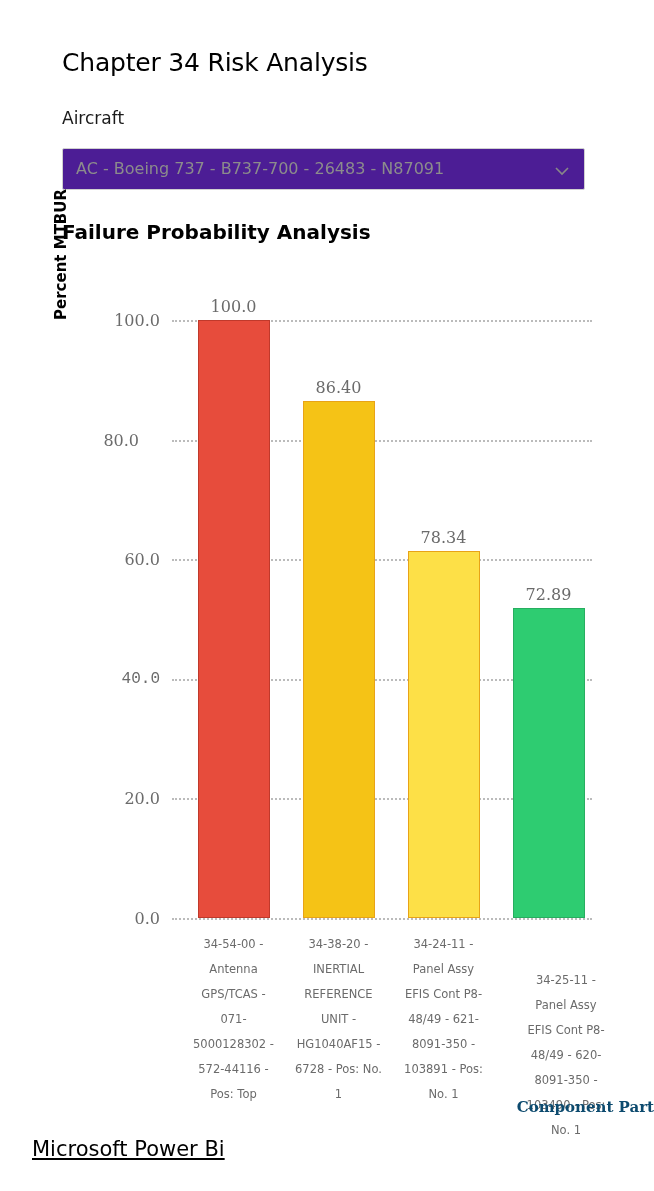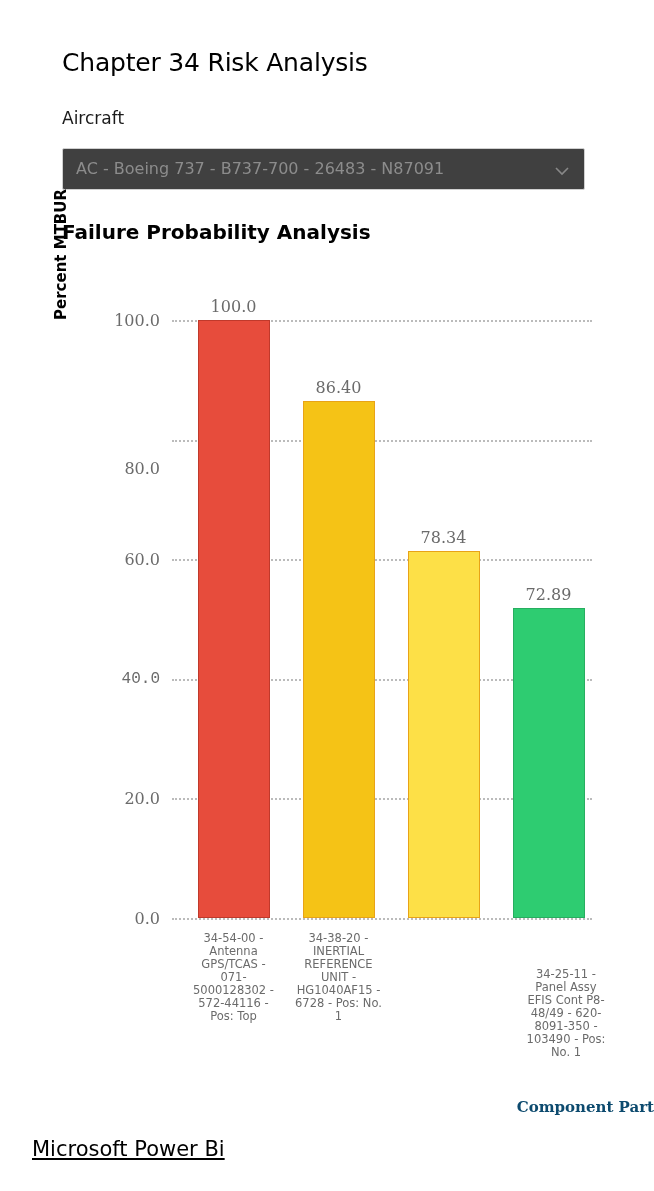--- a/index.html
+++ b/index.html
@@ -11,21 +11,21 @@
   #page-title{
     position:absolute;left:62px;top:48px;
     font-size:25px;font-weight:normal;letter-spacing:-0.2px;color:#000;
   }
   #field-label{
     position:absolute;left:62px;top:108px;
     font-size:17px;color:#1a1a1a;
   }
   #aircraft-select{
     position:absolute;left:62px;top:148px;width:523px;height:42px;
-    border:1px solid #d0d0d0;border-radius:2px;background:#404040;
+    border:1px solid #d0d0d0;border-radius:2px;background:#4c1d95;
     box-sizing:border-box;cursor:pointer;
   }
   #aircraft-select .val{
     position:absolute;left:13px;top:10px;font-size:16px;color:#8c8c8c;
     white-space:nowrap;
   }
   #aircraft-select .chev{
     position:absolute;right:13px;top:13px;width:18px;height:18px;
   }
   #chart-title{
@@ -47,21 +47,21 @@
   }
   .bar{position:absolute;bottom:0;box-sizing:border-box;}
   .bar-value{
     position:absolute;bottom:100%;left:50%;transform:translateX(-50%);
     margin-bottom:5px;white-space:nowrap;
     font-family:"DejaVu Serif","Liberation Serif",serif;
     font-size:16px;color:#6b6b6b;
   }
   .cat-label{
     position:absolute;top:612px;text-align:center;
-    font-size:11.5px;line-height:13px;color:#6b6b6b;
+    font-size:11.5px;line-height:25px;color:#6b6b6b;
   }
   #y-axis-title{
     position:absolute;left:52px;top:320px;
     transform:rotate(-90deg);transform-origin:left top;
     font-size:15px;font-weight:bold;color:#000;white-space:nowrap;
   }
   #x-axis-title{
     position:absolute;left:0;top:1098px;width:654px;text-align:right;
     font-family:"DejaVu Serif","Liberation Serif",serif;
     font-size:15px;font-weight:bold;color:#0c4a6e;
@@ -95,34 +95,35 @@
   <div id="plot">
       <div class="grid" style="top: 598px;"></div>
       <div class="ylabel-txt" style="top: 598px; right: 432px;">0.0</div>
       <div class="grid" style="top: 478.4px;"></div>
       <div class="ylabel-txt" style="top: 478.4px; right: 432px;">20.0</div>
       <div class="grid" style="top: 358.8px;"></div>
       <div class="ylabel-txt" style="top: 358.8px; right: 432px; font-family: Liberation Mono, monospace;">40.0</div>
       <div class="grid" style="top: 239.2px;"></div>
       <div class="ylabel-txt" style="top: 239.2px; right: 432px; text-align: center;">60.0</div>
       <div class="grid" style="top: 119.6px;"></div>
-      <div class="ylabel-txt" style="top: 119.6px; right: 432px; margin-top: 28px;">80.0</div>
+      <div class="ylabel-txt" style="top: 119.6px; right: 453px;">80.0</div>
       <div class="grid" style="top: 0px;"></div>
       <div class="ylabel-txt" style="top: 0px; right: 432px;">100.0</div>
       <div class="bar" style="left: 25.5px; width: 72px; height: 598px; background: rgb(231, 76, 60); border: 1.5px solid rgb(192, 57, 43);">
         <span class="bar-value">100.0</span>
       </div>
       <div class="cat-label" style="left: 17.5px; width: 88px;">34-54-00 - Antenna GPS/TCAS - 071-5000128302 - 572-44116 - Pos: Top</div>
       <div class="bar" style="left: 130.5px; width: 72px; height: 516.672px; background: rgb(245, 195, 22); border: 1.5px solid rgb(232, 163, 23);">
         <span class="bar-value">86.40</span>
       </div>
       <div class="cat-label" style="left: 122.5px; width: 88px;">34-38-20 - INERTIAL REFERENCE UNIT - HG1040AF15 - 6728 - Pos: No. 1</div>
       <div class="bar" style="left: 235.5px; width: 72px; height: 367px; background: #fde047; border: 1.5px solid rgb(232, 163, 23); text-decoration: underline;">
         <span class="bar-value">78.34</span>
       </div>
+      <div class="cat-label" style="left: 227.5px; width: 88px;">34-24-11 - Panel Assy EFIS Cont P8-48/49 - 621-8091-350 - 103891 - Pos: No. 1</div>
       <div class="bar" style="left: 340.5px; width: 72px; height: 310px; background: rgb(46, 204, 113); border: 1.5px solid rgb(39, 174, 96);">
         <span class="bar-value">72.89</span>
       </div>
       <div class="cat-label" style="left: 350px; width: 88px; margin-top: 36px;">34-25-11 - Panel Assy EFIS Cont P8-48/49 - 620-8091-350 - 103490 - Pos: No. 1</div>
     </div>
 </div>
 
 <div id="x-axis-title">Component Part</div>
 
 <div id="powerbi-link">Microsoft Power Bi</div>

